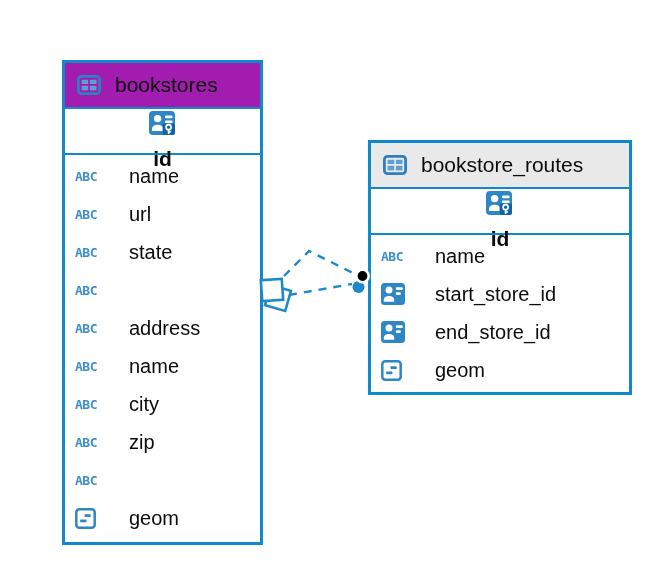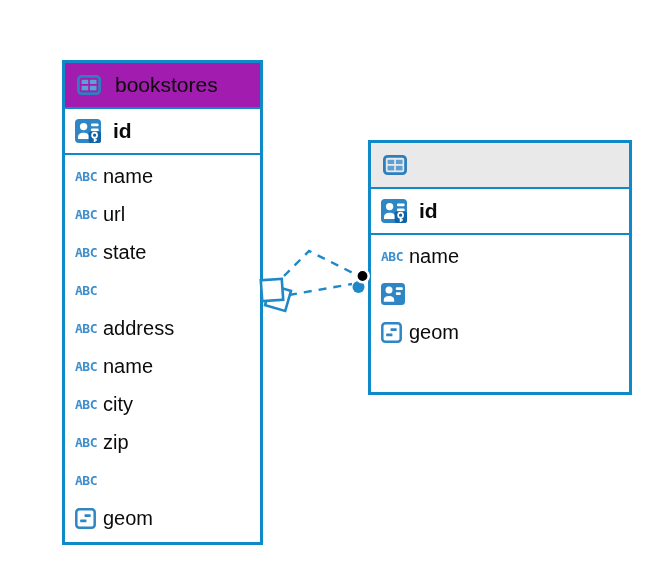--- a/index.html
+++ b/index.html
@@ -11,24 +11,24 @@
     position:absolute;background:#ffffff;border:3px solid #1089C9;box-sizing:border-box;
   }
   .card-header{
     display:flex;align-items:center;gap:10px;height:46px;padding:0 12px;
     border-bottom:2px solid #1089C9;box-sizing:border-box;
     font-size:21px;font-weight:400;color:#0b0b0b;white-space:nowrap;
   }
   .pk-row{
     display:flex;align-items:center;gap:10px;height:46px;padding:0 10px;
     border-bottom:2px solid #1089C9;box-sizing:border-box;
-    font-size:21px;font-weight:700;color:#0b0b0b;
+    font-size:21px;font-weight:700;color:#0b0b0b;flex-direction:column;
   }
   .col-row{
-    display:flex;align-items:center;gap:0;height:38px;padding:0 10px;
+    display:flex;align-items:center;gap:26px;height:38px;padding:0 10px;
     font-size:20px;color:#0b0b0b;box-sizing:border-box;white-space:nowrap;
   }
   .body-rows{padding-top:2px;}
   .abc{
     font-family:"DejaVu Sans Mono","Liberation Mono",monospace;
     font-weight:700;font-size:13px;letter-spacing:-0.5px;color:#3E8FCC;
     width:28px;flex:0 0 28px;display:inline-block;text-align:left;line-height:1;
   }
   .icon-slot{width:28px;flex:0 0 28px;display:flex;align-items:center;justify-content:flex-start;}
   svg.ic{display:block;}
@@ -138,40 +138,50 @@
     </div>
   </div>
 
   <div class="table-card" style="left:368px;top:140px;width:264px;height:255px;">
     <div class="card-header" style="background:#E9E9E9;">
       <span class="icon-slot">
         <svg class="ic" width="24" height="20">
             <use href="#ic-table"></use>
           </svg>
       </span>
+      <span>bookstore_routes</span>
     </div>
     <div class="pk-row">
       <span class="icon-slot">
         <svg class="ic" width="27" height="25">
             <use href="#ic-pk"></use>
           </svg>
       </span>
       <span>id</span>
     </div>
     <div class="body-rows">
       <div class="col-row">
         <span class="abc">ABC</span>
         <span>name</span>
       </div>
       <div class="col-row">
         <span class="icon-slot">
           <svg class="ic" width="24" height="22">
               <use href="#ic-ref"></use>
             </svg>
         </span>
+        <span>start_store_id</span>
+      </div>
+      <div class="col-row">
+        <span class="icon-slot">
+          <svg class="ic" width="24" height="22">
+              <use href="#ic-ref"></use>
+            </svg>
+        </span>
+        <span>end_store_id</span>
       </div>
       <div class="col-row">
         <span class="icon-slot">
           <svg class="ic" width="21" height="21">
               <use href="#ic-geom"></use>
             </svg>
         </span>
         <span>geom</span>
       </div>
     </div>

